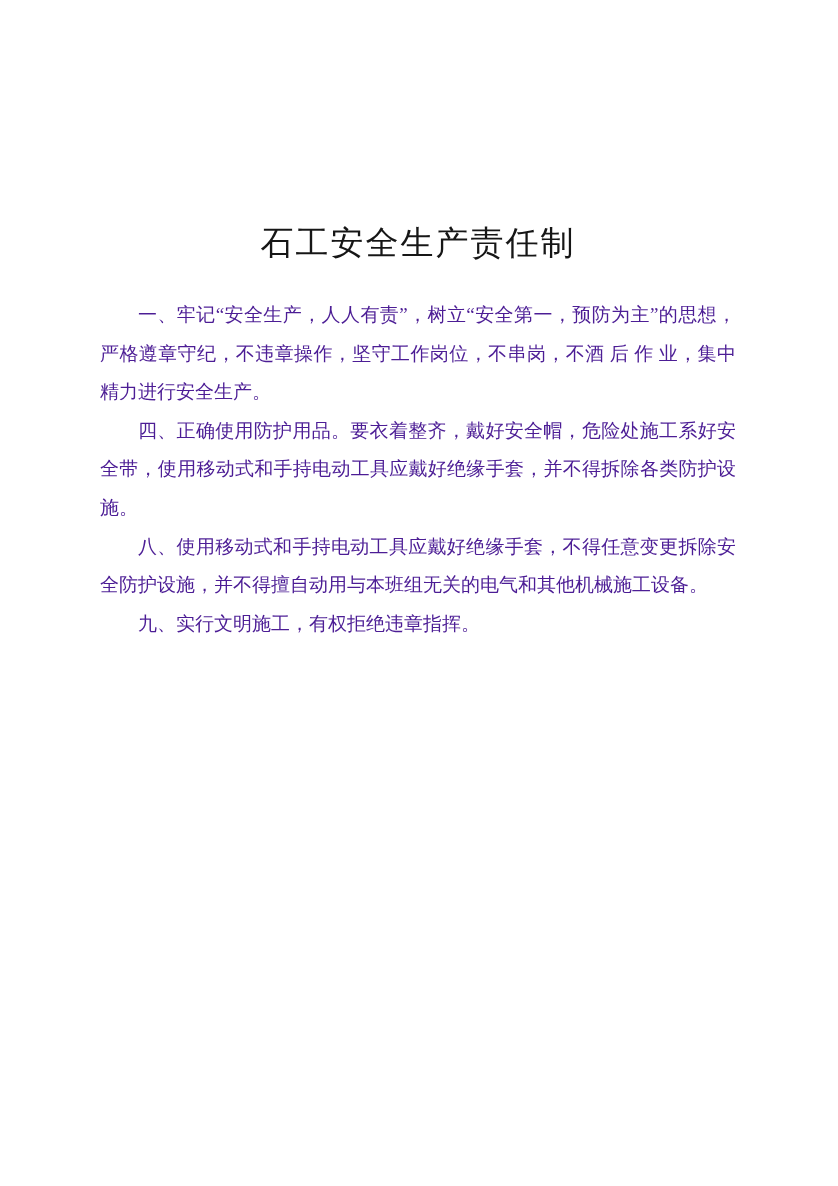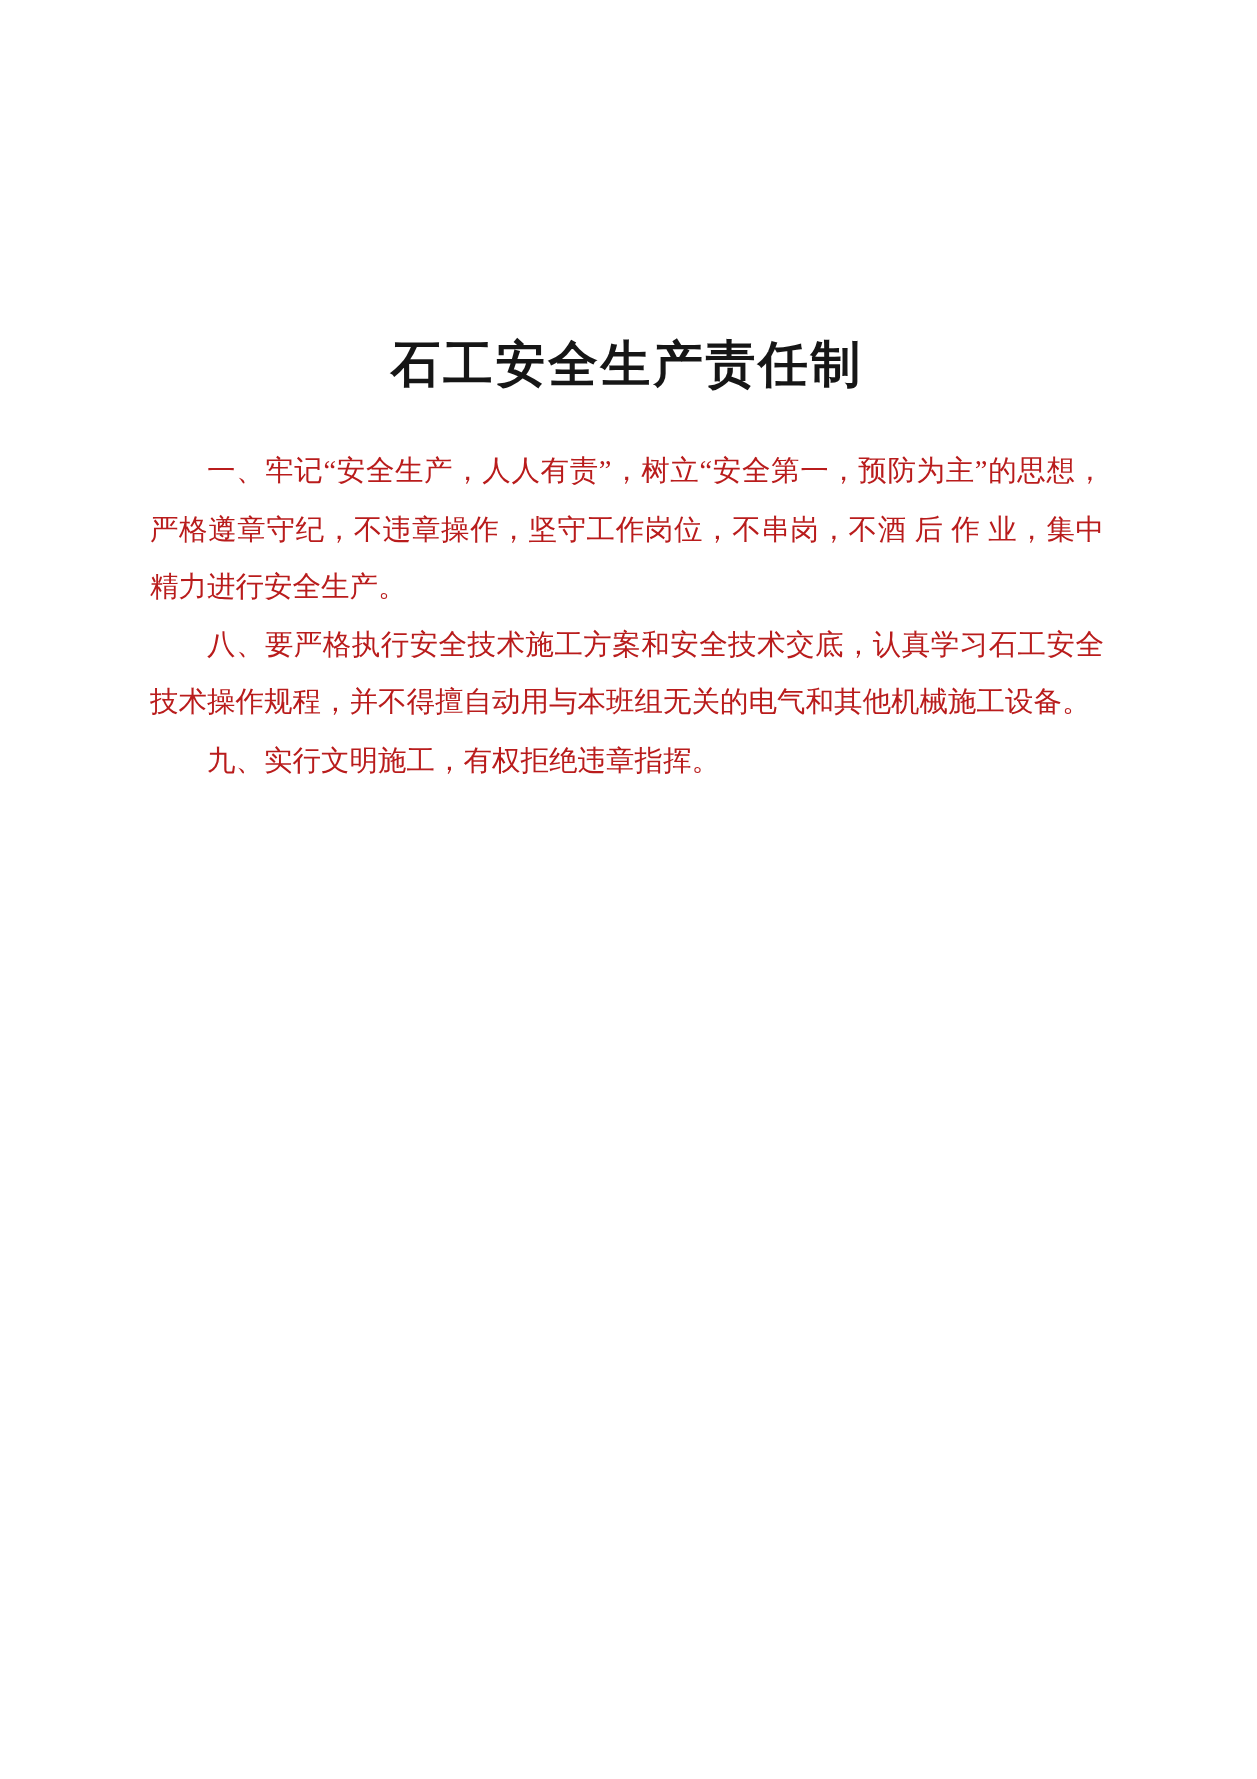--- a/index.html
+++ b/index.html
@@ -12,45 +12,46 @@
     width: 838px;
     height: 1186px;
     margin: 0 auto;
     background: #ffffff;
     box-sizing: border-box;
     padding: 224px 102px 0 100px;
     overflow: hidden;
   }
   .doc-title {
     font-family: "Liberation Sans", "DejaVu Sans", sans-serif;
-    font-weight: bold;
+    font-weight: normal;
     font-size: 33px;
     line-height: 38px;
     letter-spacing: 2px;
     text-align: center;
     color: #161616;
     margin: 0 0 34px 0;
   }
   .doc-body {
     font-family: "Liberation Serif", "DejaVu Serif", serif;
     font-size: 19px;
     line-height: 38.6px;
-    color: #b91c1c;
+    color: #4c1d95;
   }
   .para {
     margin: 0;
     text-align: justify;
     text-indent: 2em;
     word-break: normal;
   }
 </style>
 </head>
 <body>
 
 <div class="page">
   <h1 class="doc-title">石工安全生产责任制</h1>
 
   <div class="doc-body">
     <p class="para">一、牢记“安全生产，人人有责”，树立“安全第一，预防为主”的思想，严格遵章守纪，不违章操作，坚守工作岗位，不串岗，不酒 后 作 业，集中精力进行安全生产。</p>
-    <p class="para">八、要严格执行安全技术施工方案和安全技术交底，认真学习石工安全技术操作规程，并不得擅自动用与本班组无关的电气和其他机械施工设备。</p>
+    <p class="para">四、正确使用防护用品。要衣着整齐，戴好安全帽，危险处施工系好安全带，使用移动式和手持电动工具应戴好绝缘手套，并不得拆除各类防护设施。</p>
+    <p class="para">八、使用移动式和手持电动工具应戴好绝缘手套，不得任意变更拆除安全防护设施，并不得擅自动用与本班组无关的电气和其他机械施工设备。</p>
     <p class="para">九、实行文明施工，有权拒绝违章指挥。</p>
   </div>
 </div>
 
 </body></html>

